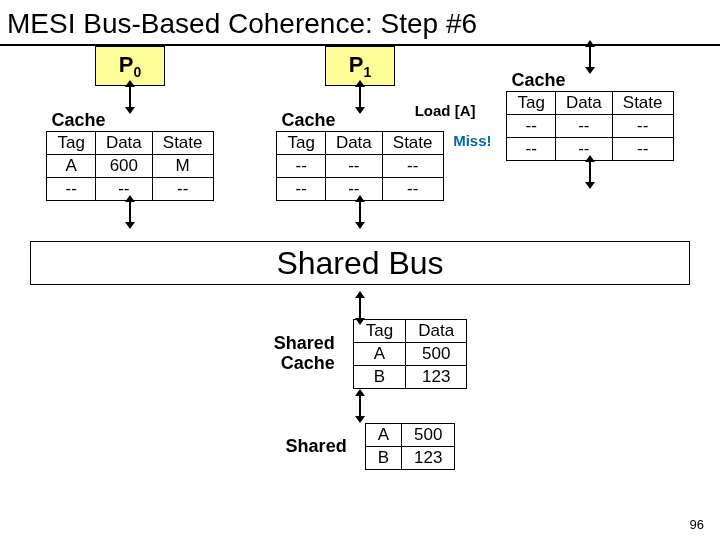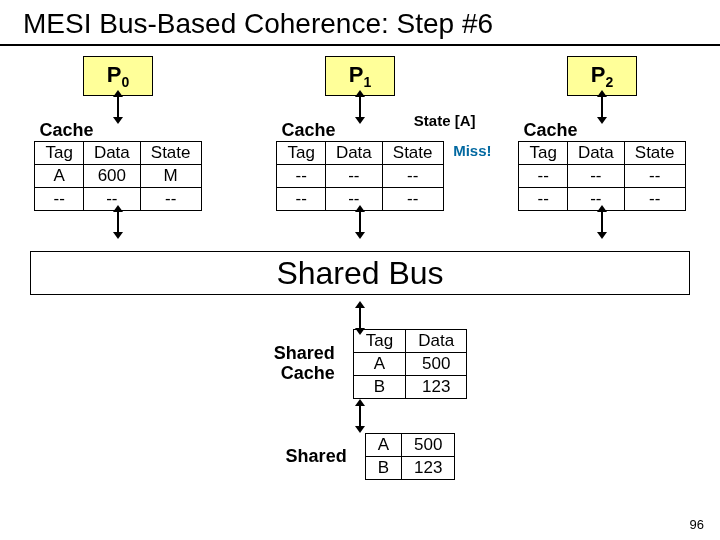--- a/index.html
+++ b/index.html
@@ -6,28 +6,27 @@
   body {
     margin: 0;
     width: 720px;
     height: 540px;
     font-family: Verdana, Arial, sans-serif;
     background: #fff;
     position: relative;
   }
   .title {
     font-size: 28px;
-    padding: 8px 23px 4px;
+    padding: 8px 7px 4px;
     border-bottom: 2px solid #000;
-    margin-bottom: 10px;
   }
   .proc-row {
     display: flex;
     justify-content: space-between;
-    padding: 0 18px;
+    padding: 0 30px;
     position: relative;
   }
   .proc-group { display: flex; flex-direction: column; align-items: center; width: 200px; position: relative; }
   .proc-box {
     width: 70px;
     height: 40px;
     background: #ffff99;
     border: 1.5px solid #000;
     display: flex;
     align-items: center;
@@ -159,21 +158,21 @@
   </div>
 
   <div class="proc-group">
     <div class="proc-box">
         <span><span>P</span><sub>1</sub></span>
       </div>
     <div class="vconn">
         <div class="arrow-vert"></div>
       </div>
     <div class="cache-block">
-      <div class="load-label">State [A]</div>
+      <div class="load-label">Load [A]</div>
       <div class="cache-label">Cache</div>
       <table class="cache">
         <tbody>
             <tr>
               <th>Tag</th>
               <th>Data</th>
               <th>State</th>
             </tr>
         <tr>
               <td>--</td>
@@ -188,23 +187,20 @@
       </tbody>
         </table>
       <div class="miss-label">Miss!</div>
     </div>
     <div class="vconn">
         <div class="arrow-vert"></div>
       </div>
   </div>
 
   <div class="proc-group">
-    <div class="proc-box">
-        <span><span>P</span><sub>2</sub></span>
-      </div>
     <div class="vconn">
         <div class="arrow-vert"></div>
       </div>
     <div class="cache-block">
       <div class="cache-label">Cache</div>
       <table class="cache">
         <tbody>
             <tr>
               <th>Tag</th>
               <th>Data</th>

